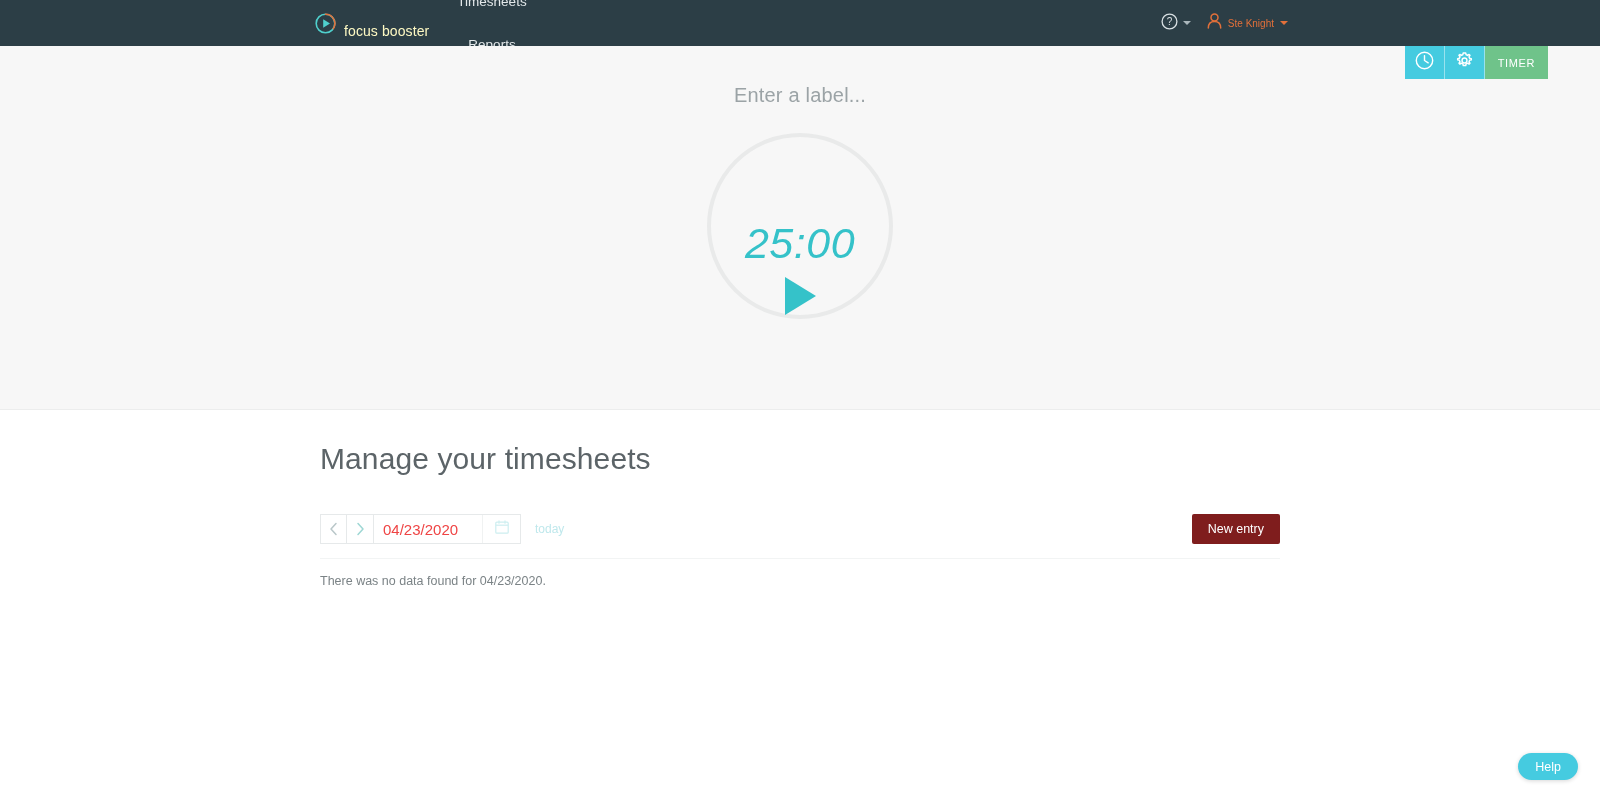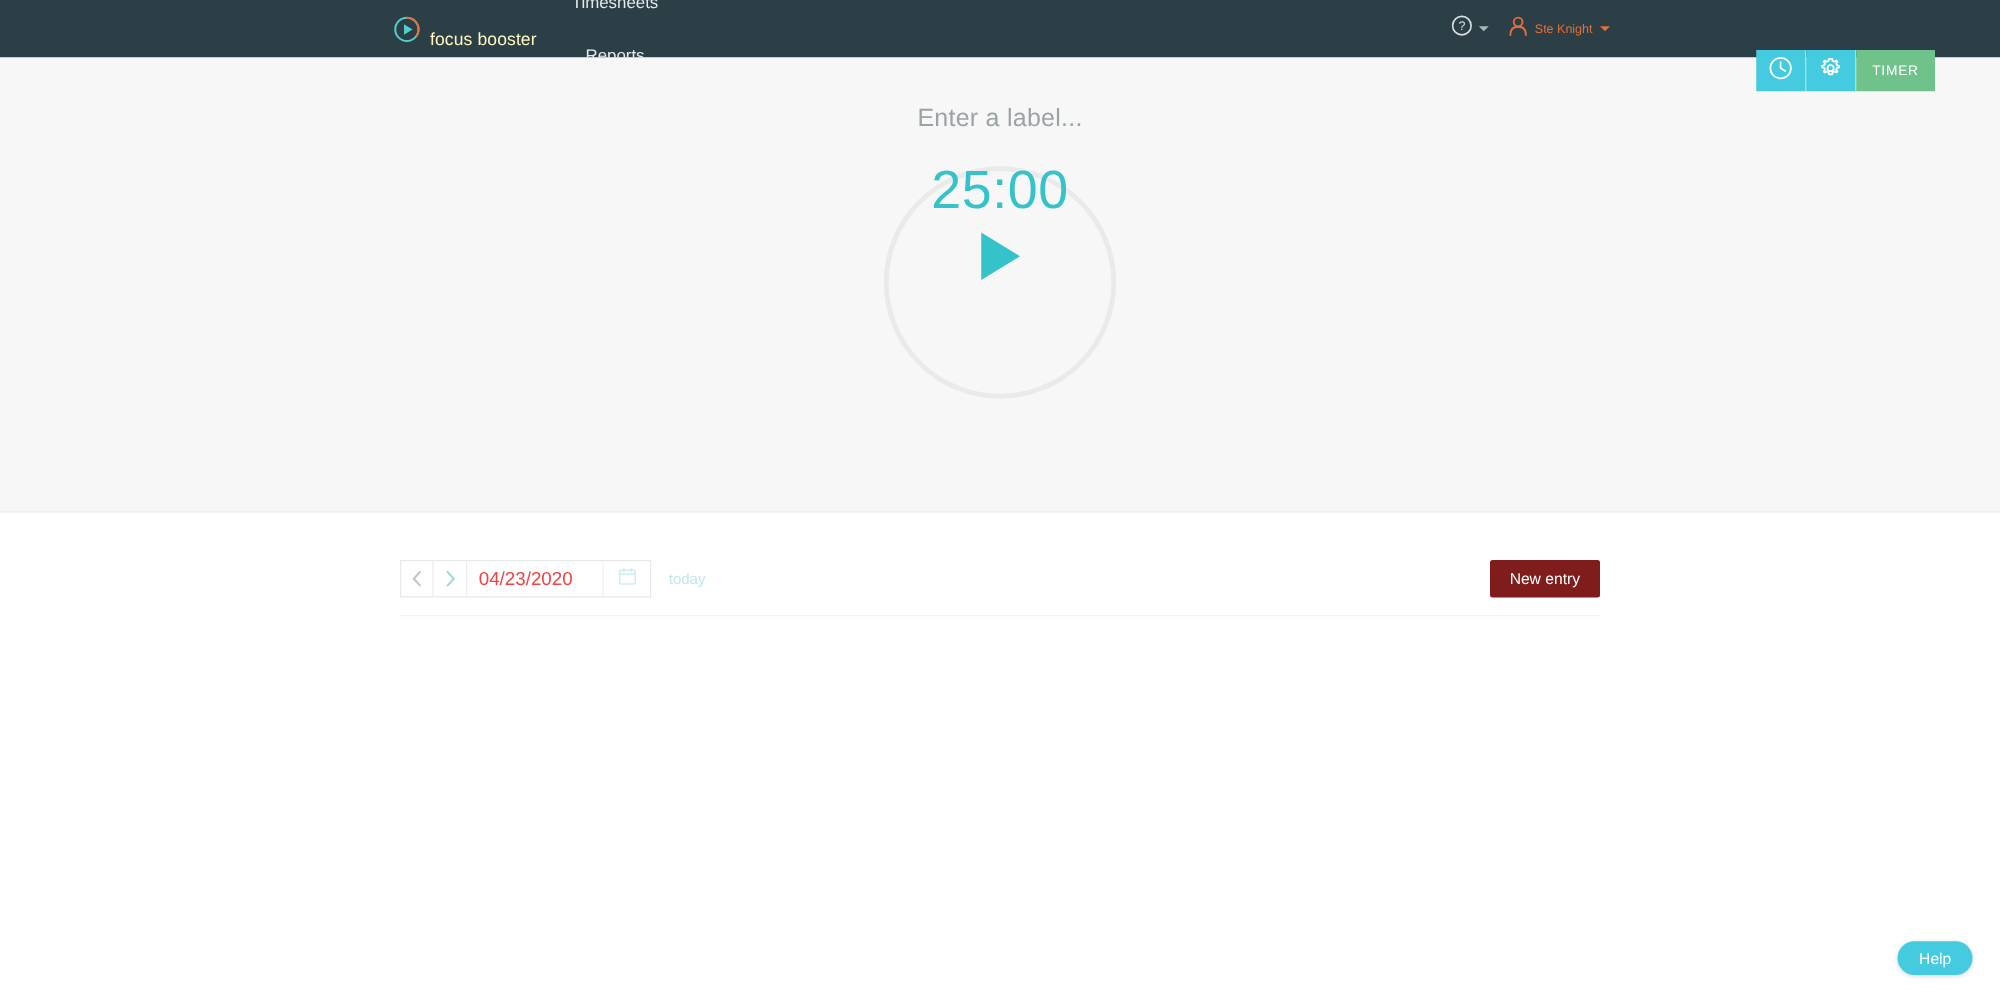--- a/index.html
+++ b/index.html
@@ -103,21 +103,20 @@
   .caret-down.orange { border-top-color: #e2703a; }
 
   
   .timer-controls {
     position: absolute;
     top: 46px;
     right: 52px;
     display: flex;
     z-index: 20;
     height: 27px;
-    align-items: flex-end;
   }
   .tc-btn {
     width: 40px;
     height: 33px;
     background: #45cbe0;
     display: flex;
     align-items: center;
     justify-content: center;
     cursor: pointer;
     border-right: 1px solid rgba(255,255,255,0.45);
@@ -167,22 +166,23 @@
   .timer-circle {
     margin-top: 26px;
     width: 186px;
     height: 186px;
     border-radius: 50%;
     border: 4px solid #e9eaea;
     background: #f7f7f7;
     display: flex;
     flex-direction: column;
     align-items: center;
-    justify-content: flex-start;
-    cursor: pointer;
+    justify-content: flex-end;
+    cursor: pointer;
+    font-style: italic;
   }
   .timer-time {
     font-size: 43px;
     color: #35c2c9;
     font-weight: 300;
     line-height: 1;
     letter-spacing: 0.5px;
     margin-top: -6px;
   }
   .timer-play {
@@ -386,20 +386,21 @@
 
   <div class="timer-circle">
     <div class="timer-time">25:00</div>
     <div class="timer-play"></div>
   </div>
 </div>
 
 <div class="content">
   <div class="content-inner">
 
+    <h1 class="page-title">Manage your timesheets</h1>
 
     <div class="toolbar">
 
       <div class="nav-arrows">
         <div class="arrow-btn">
           <span>
             <svg width="10" height="14" viewBox="0 0 10 14">
               <path d="M7 1.5 L2 7 L7 12.5" fill="none" stroke="#b9c7c9" stroke-width="1.5" stroke-linecap="round" stroke-linejoin="round"></path>
             </svg>
           </span>
@@ -426,17 +427,18 @@
         </div>
       </div>
 
       <a class="today-link" href="#">today</a>
 
       <button class="new-entry-btn">New entry</button>
     </div>
 
     <div class="toolbar-divider"></div>
 
+    <div class="empty-msg">There was no data found for 04/23/2020.</div>
 
   </div>
 </div>
 
 <div class="help-widget">Help</div>
 
 </body></html>

